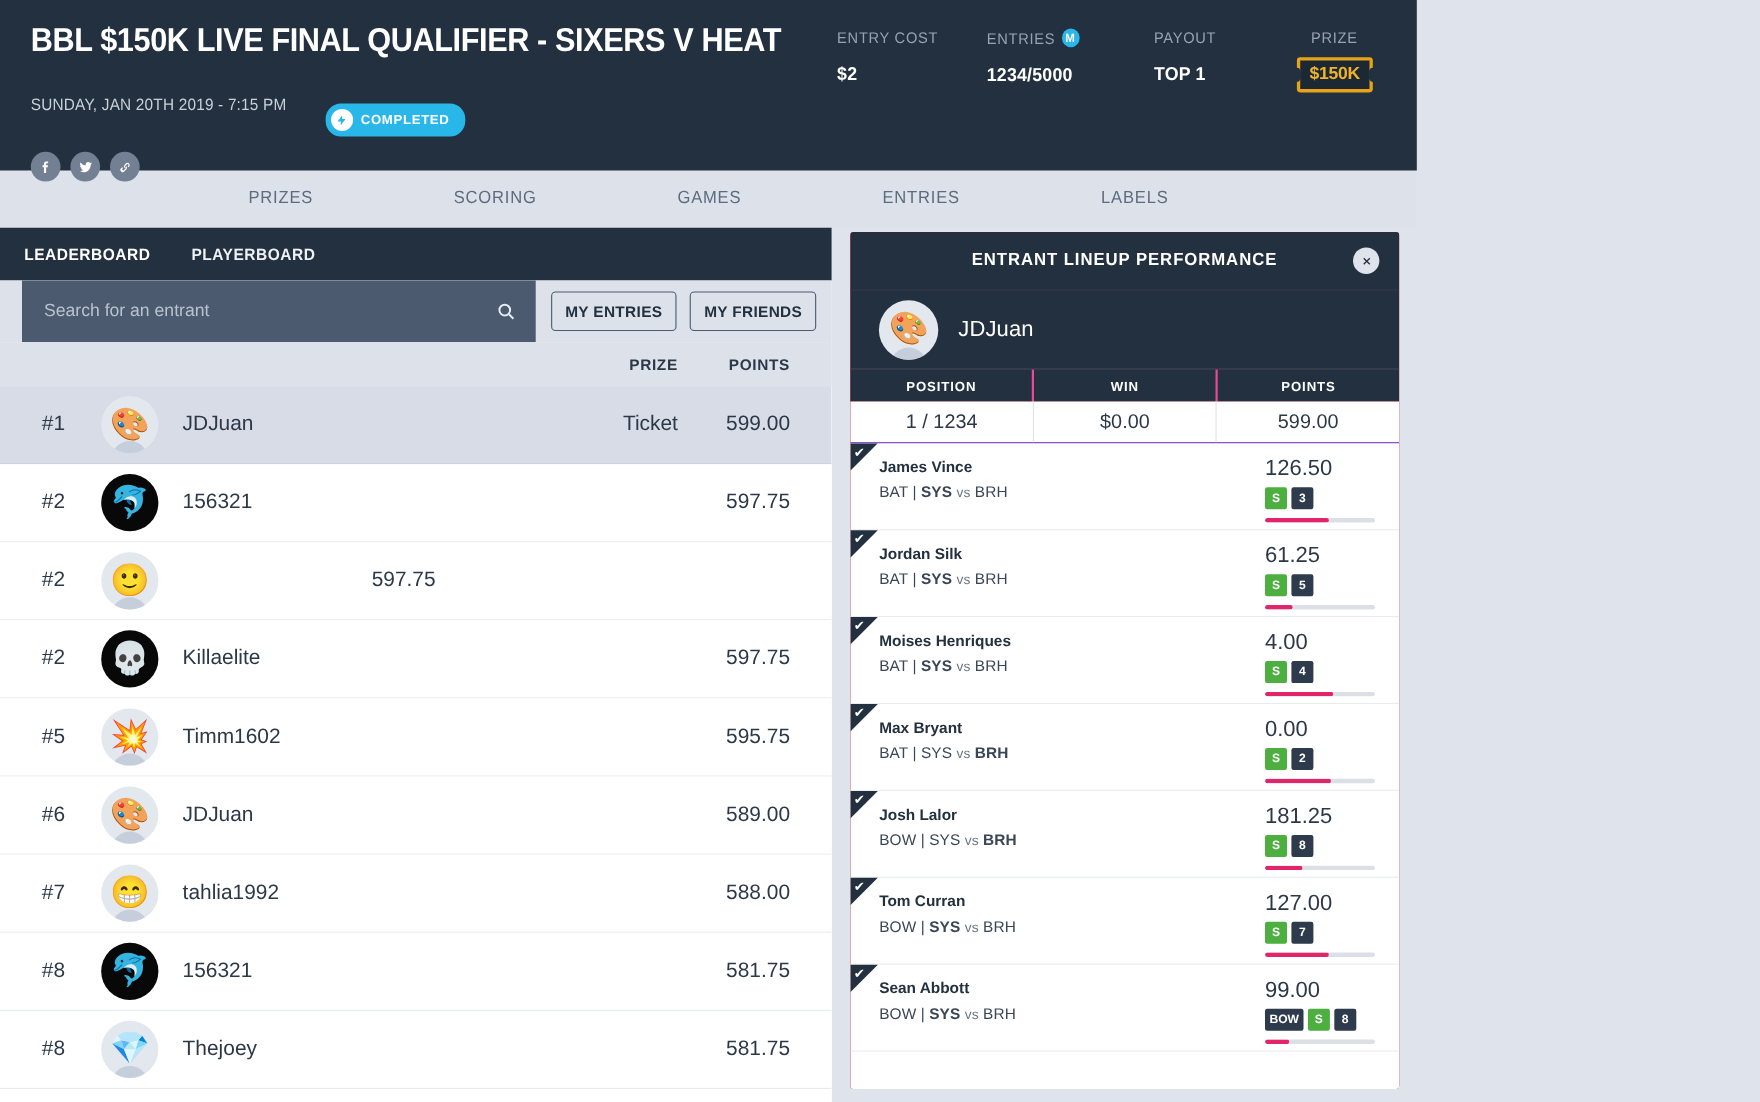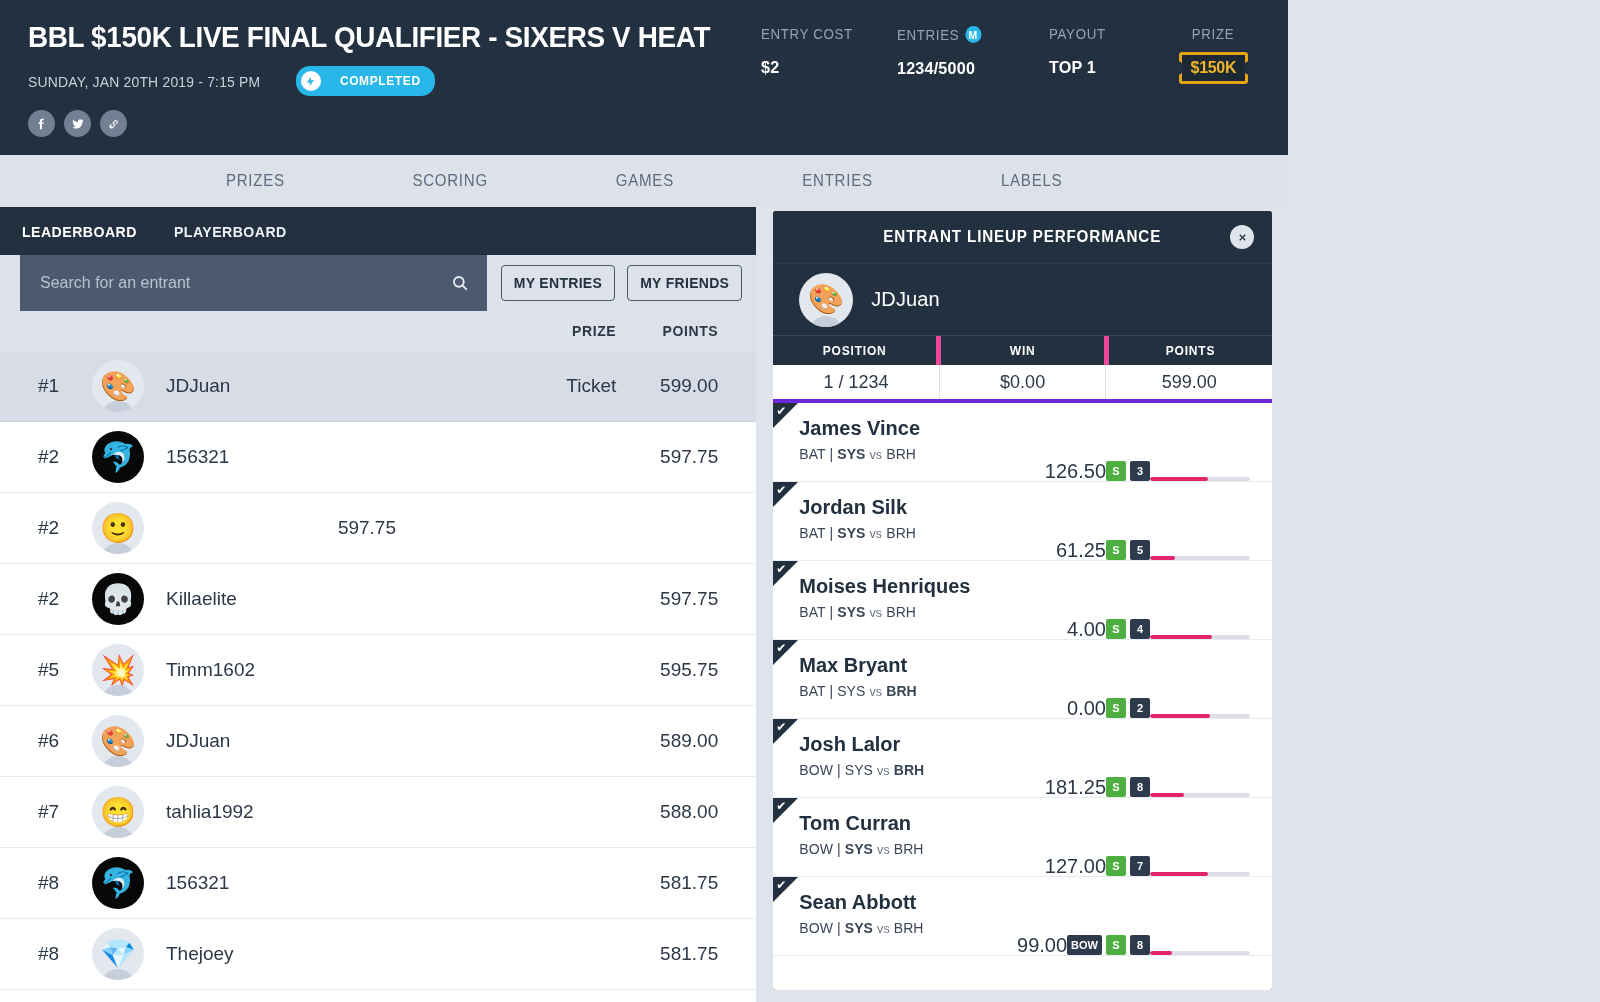--- a/index.html
+++ b/index.html
@@ -42,28 +42,29 @@
     color: #c9d1da;
     font-size: 15px;
     letter-spacing: 0.2px;
     transform: scaleX(0.93);
     transform-origin: left center;
     white-space: nowrap;
   }
   .status-pill {
     display: inline-flex;
     align-items: center;
-    gap: 19px;
+    gap: 7px;
     background: #29b6e8;
     color: #ffffff;
     border-radius: 14px;
     padding: 5px 14px 5px 5px;
     font-size: 12px;
     font-weight: bold;
     letter-spacing: 0.6px;
+    margin-top: 28px;
   }
   .bolt-circle {
     width: 20px; height: 20px;
     background: #ffffff;
     border-radius: 50%;
     display: flex; align-items: center; justify-content: center;
   }
   .bolt-circle svg { width: 11px; height: 11px; }
   .socials { display: flex; gap: 9px; margin-top: 14px; }
   .soc {
@@ -369,28 +370,28 @@
     height: 30px;
     border-top: 1px solid #38465a;
   }
   .rp-statshead div {
     flex: 1;
     color: #ffffff;
     font-size: 12px;
     font-weight: bold;
     letter-spacing: 0.8px;
     display: flex; align-items: center; justify-content: center;
-    border-right: 5px solid #ec4899;
+    border-right: 2px solid #ec4899;
   }
   .rp-statshead div:last-child { border-right: none; }
   .rp-statsvals {
     display: flex;
     background: #ffffff;
     height: 38px;
-    border-bottom: 4px solid #6d28d9;
+    border-bottom: 1px solid #6d28d9;
   }
   .rp-statsvals div {
     flex: 1;
     color: #2c3847;
     font-size: 18px;
     display: flex; align-items: center; justify-content: center;
     border-right: 1px solid #dfe3ea;
   }
   .rp-statsvals div:last-child { border-right: none; }
 
@@ -414,37 +415,37 @@
     position: absolute;
     top: 2px; left: 3px;
     color: #ffffff;
     font-size: 12px;
     line-height: 1;
     z-index: 3;
   }
   .pl-left { padding-left: 4px; }
   .pl-name {
     color: #22303f;
-    font-size: 20px;
+    font-size: 14px;
     font-weight: bold;
     letter-spacing: 0px;
     line-height: 1.25;
   }
   .pl-meta {
     color: #3a4657;
     font-size: 14px;
     margin-top: 5px;
     letter-spacing: 0.1px;
   }
   .pl-meta .dim { color: #6b7585; font-size: 12.5px; }
   .pl-meta b { font-weight: bold; }
   .pl-right {
     display: flex;
-    flex-direction: row;
-    align-items: flex-end;
+    flex-direction: column;
+    align-items: flex-start;
   }
   .pl-score {
     color: #2c3847;
     font-size: 20px;
     line-height: 1;
   }
   .pl-badges {
     display: flex;
     gap: 4px;
     margin-top: 7px;

